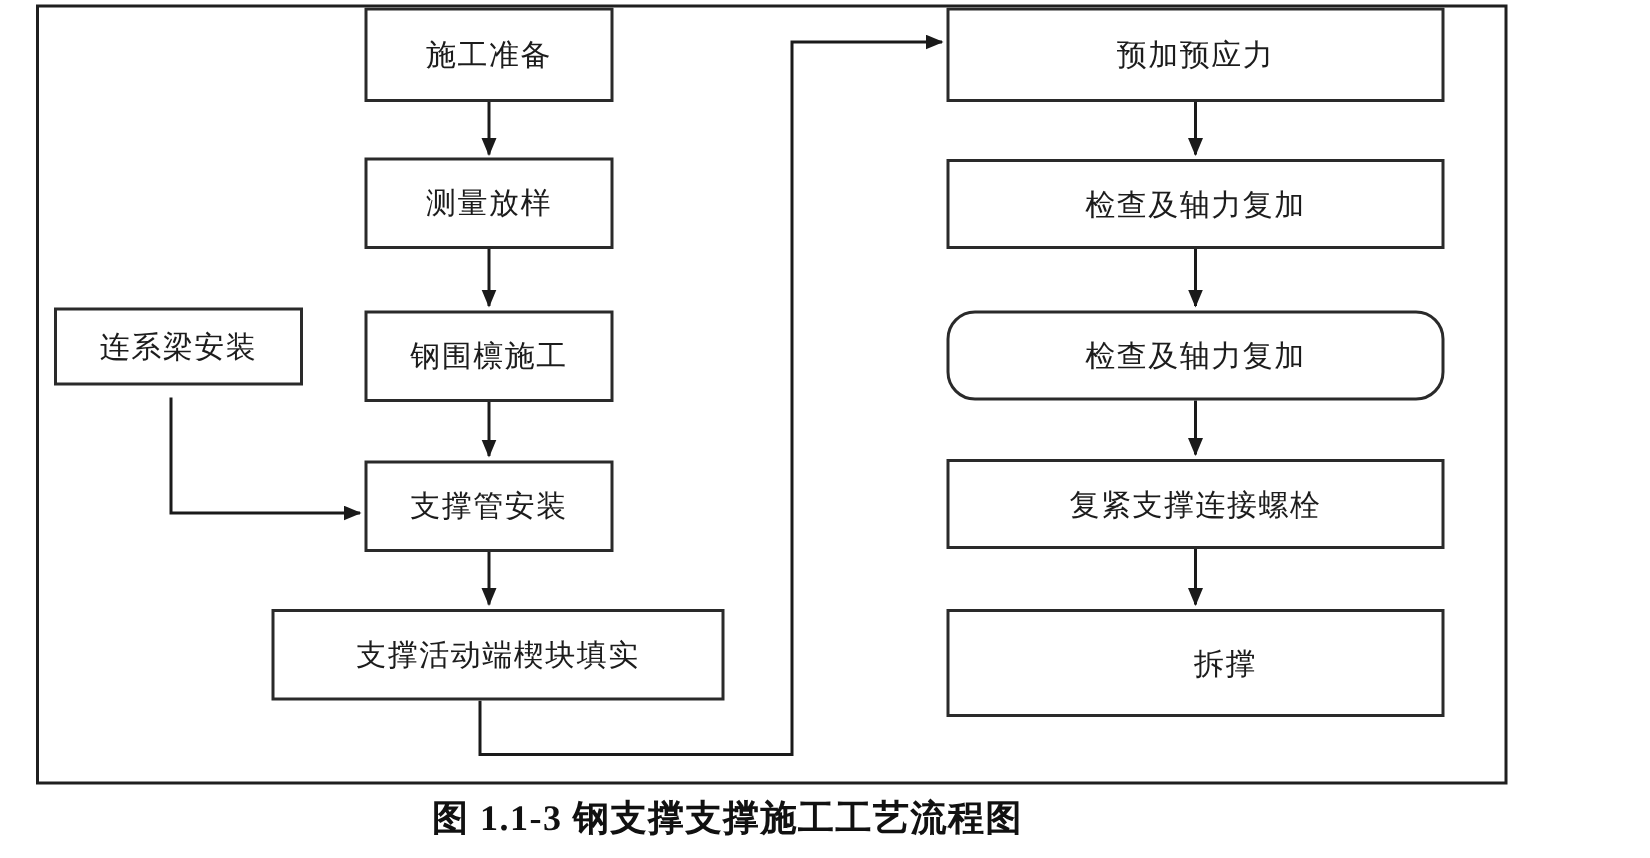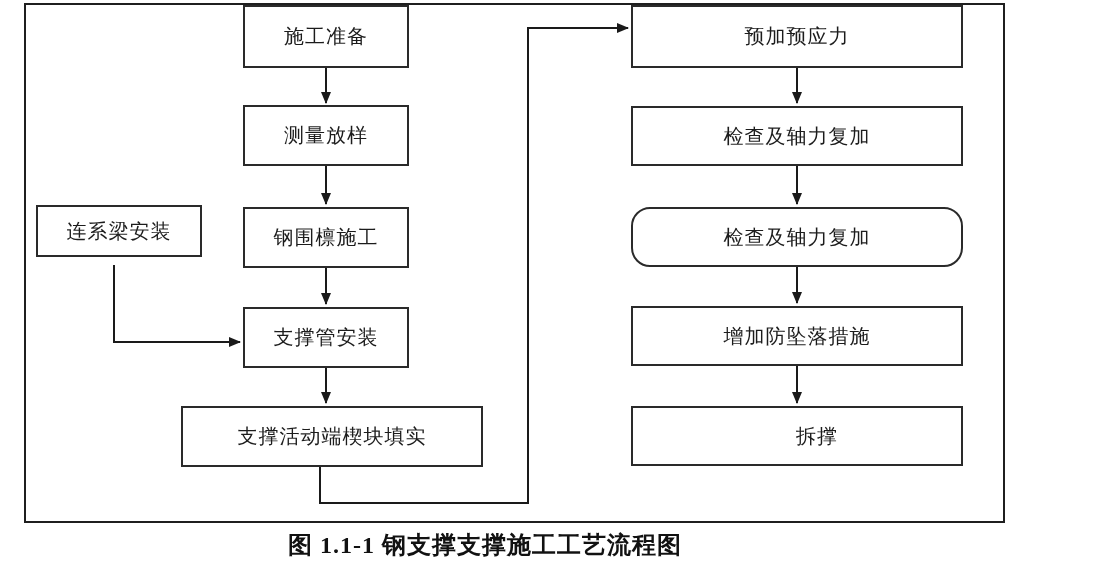--- a/index.html
+++ b/index.html
@@ -54,21 +54,21 @@
   .b3 { top: 207px; height: 61px; }
   .b4 { top: 307px; height: 61px; }
   .b5 { left: 181px; top: 406px; width: 302px; height: 61px; }
   .b-side { left: 36px; top: 205px; width: 166px; height: 52px; }
   
   .b-right { left: 631px; width: 332px; }
   .r1 { top: 5px;   height: 63px; }
   .r2 { top: 106px; height: 60px; }
   .r3 { top: 207px; height: 60px; border-radius: 19px; }
   .r4 { top: 306px; height: 60px; }
-  .r5 { top: 406px; height: 60px; padding-left: 40px; }
+  .r5 { top: 406px; height: 72px; padding-left: 40px; }
   .caption {
     position: absolute;
     top: 529px;
     left: 0;
     width: 970px;
     text-align: center;
     font-size: 24px;
     font-weight: bold;
     color: #111111;
     letter-spacing: 1px;
@@ -107,18 +107,18 @@
   <div class="flow-box b-left b2">测量放样</div>
   <div class="flow-box b-left b4">支撑管安装</div>
   <div class="flow-box b-left b3">钢围檩施工</div>
   <div class="flow-box b5">支撑活动端楔块填实</div>
 
   <div class="flow-box b-side">连系梁安装</div>
 
   <div class="flow-box b-right r1">预加预应力</div>
   <div class="flow-box b-right r2">检查及轴力复加</div>
   <div class="flow-box b-right r3">检查及轴力复加</div>
-  <div class="flow-box b-right r4">增加防坠落措施</div>
+  <div class="flow-box b-right r4">复紧支撑连接螺栓</div>
   <div class="flow-box b-right r5">拆撑</div>
 
-  <div class="caption">图 1.1-1 钢支撑支撑施工工艺流程图</div>
+  <div class="caption">图 1.1-3 钢支撑支撑施工工艺流程图</div>
 
 </div>
 
 </body></html>

